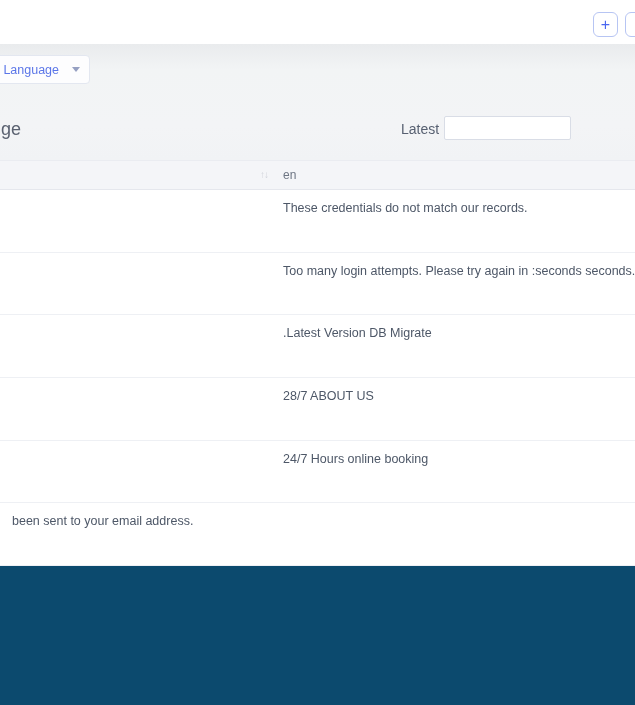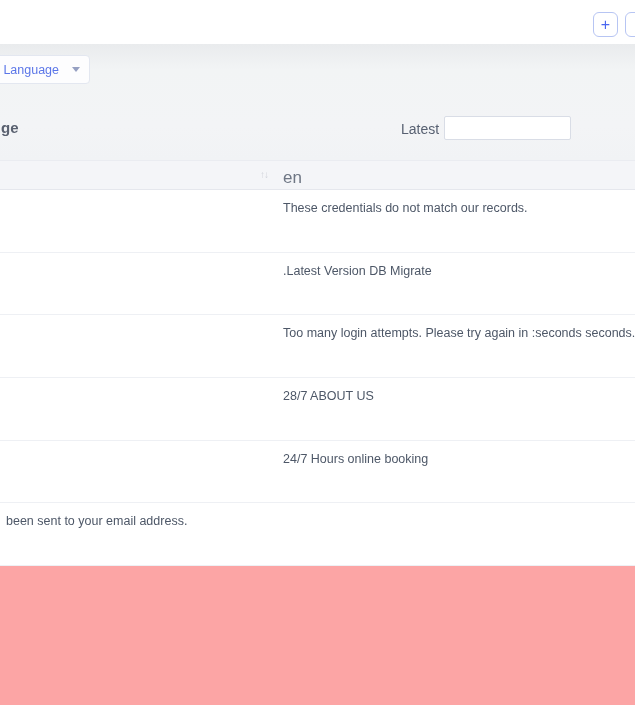--- a/index.html
+++ b/index.html
@@ -66,24 +66,23 @@
   .caret {
     width: 0; height: 0;
     margin-left: 13px;
     border-left: 4px solid transparent;
     border-right: 4px solid transparent;
     border-top: 5px solid #96a0c2;
   }
   .title {
     position: absolute;
     left: 1px; top: 75px;
-    font-size: 15px;
+    font-size: 18px;
     color: #5a6170;
     white-space: nowrap;
-    font-weight: bold;
   }
   .search-label {
     position: absolute;
     left: 401px; top: 77px;
     font-size: 14px;
     color: #576071;
   }
   .search-input {
     position: absolute;
     left: 444px; top: 72px;
@@ -111,46 +110,46 @@
     position: absolute;
     left: 260px; top: 8px;
     font-size: 10px;
     letter-spacing: -1px;
     color: #d0d3da;
     cursor: pointer;
   }
   .col-en {
     position: absolute;
     left: 283px; top: 7px;
-    font-size: 17px;
+    font-size: 12px;
     color: #6e7684;
     cursor: pointer;
   }
 
   
   .tbody {
     position: absolute;
     top: 190px; left: 0;
     width: 635px; height: 515px;
-    background: #fca5a5;
+    background: #0c4a6e;
   }
   .row {
     position: relative;
     width: 635px; height: 62.7px;
     background: #ffffff;
     border-bottom: 1px solid #eef0f4;
   }
   .cell {
     position: absolute;
     top: 11px;
     font-size: 12.5px;
     color: #4d5767;
     white-space: nowrap;
   }
-  .cell.key { left: 6px; }
+  .cell.key { left: 12px; }
   .cell.en  { left: 283px; }
 </style>
 </head>
 <body>
 
 <div class="viewport">
 
   <div class="topbar">
     <button class="icon-btn add">
       <span>+</span>
@@ -176,28 +175,28 @@
   </div>
 
   <div class="tbody">
   <div class="row">
     <span class="cell key"></span>
     <span class="cell en">These credentials do not match our records.</span>
   </div>
 
   <div class="row">
     <span class="cell key"></span>
+    <span class="cell en">Too many login attempts. Please try again in :seconds seconds.</span>
+  </div>
+
+  <div class="row">
+    <span class="cell key"></span>
     <span class="cell en">.Latest Version DB Migrate</span>
   </div>
 
-  <div class="row">
-    <span class="cell key"></span>
-    <span class="cell en">Too many login attempts. Please try again in :seconds seconds.</span>
-  </div>
-
 
   <div class="row">
     <span class="cell key"></span>
     <span class="cell en">28/7 ABOUT US</span>
   </div>
 
   <div class="row">
     <span class="cell key"></span>
     <span class="cell en">24/7 Hours online booking</span>
   </div>

